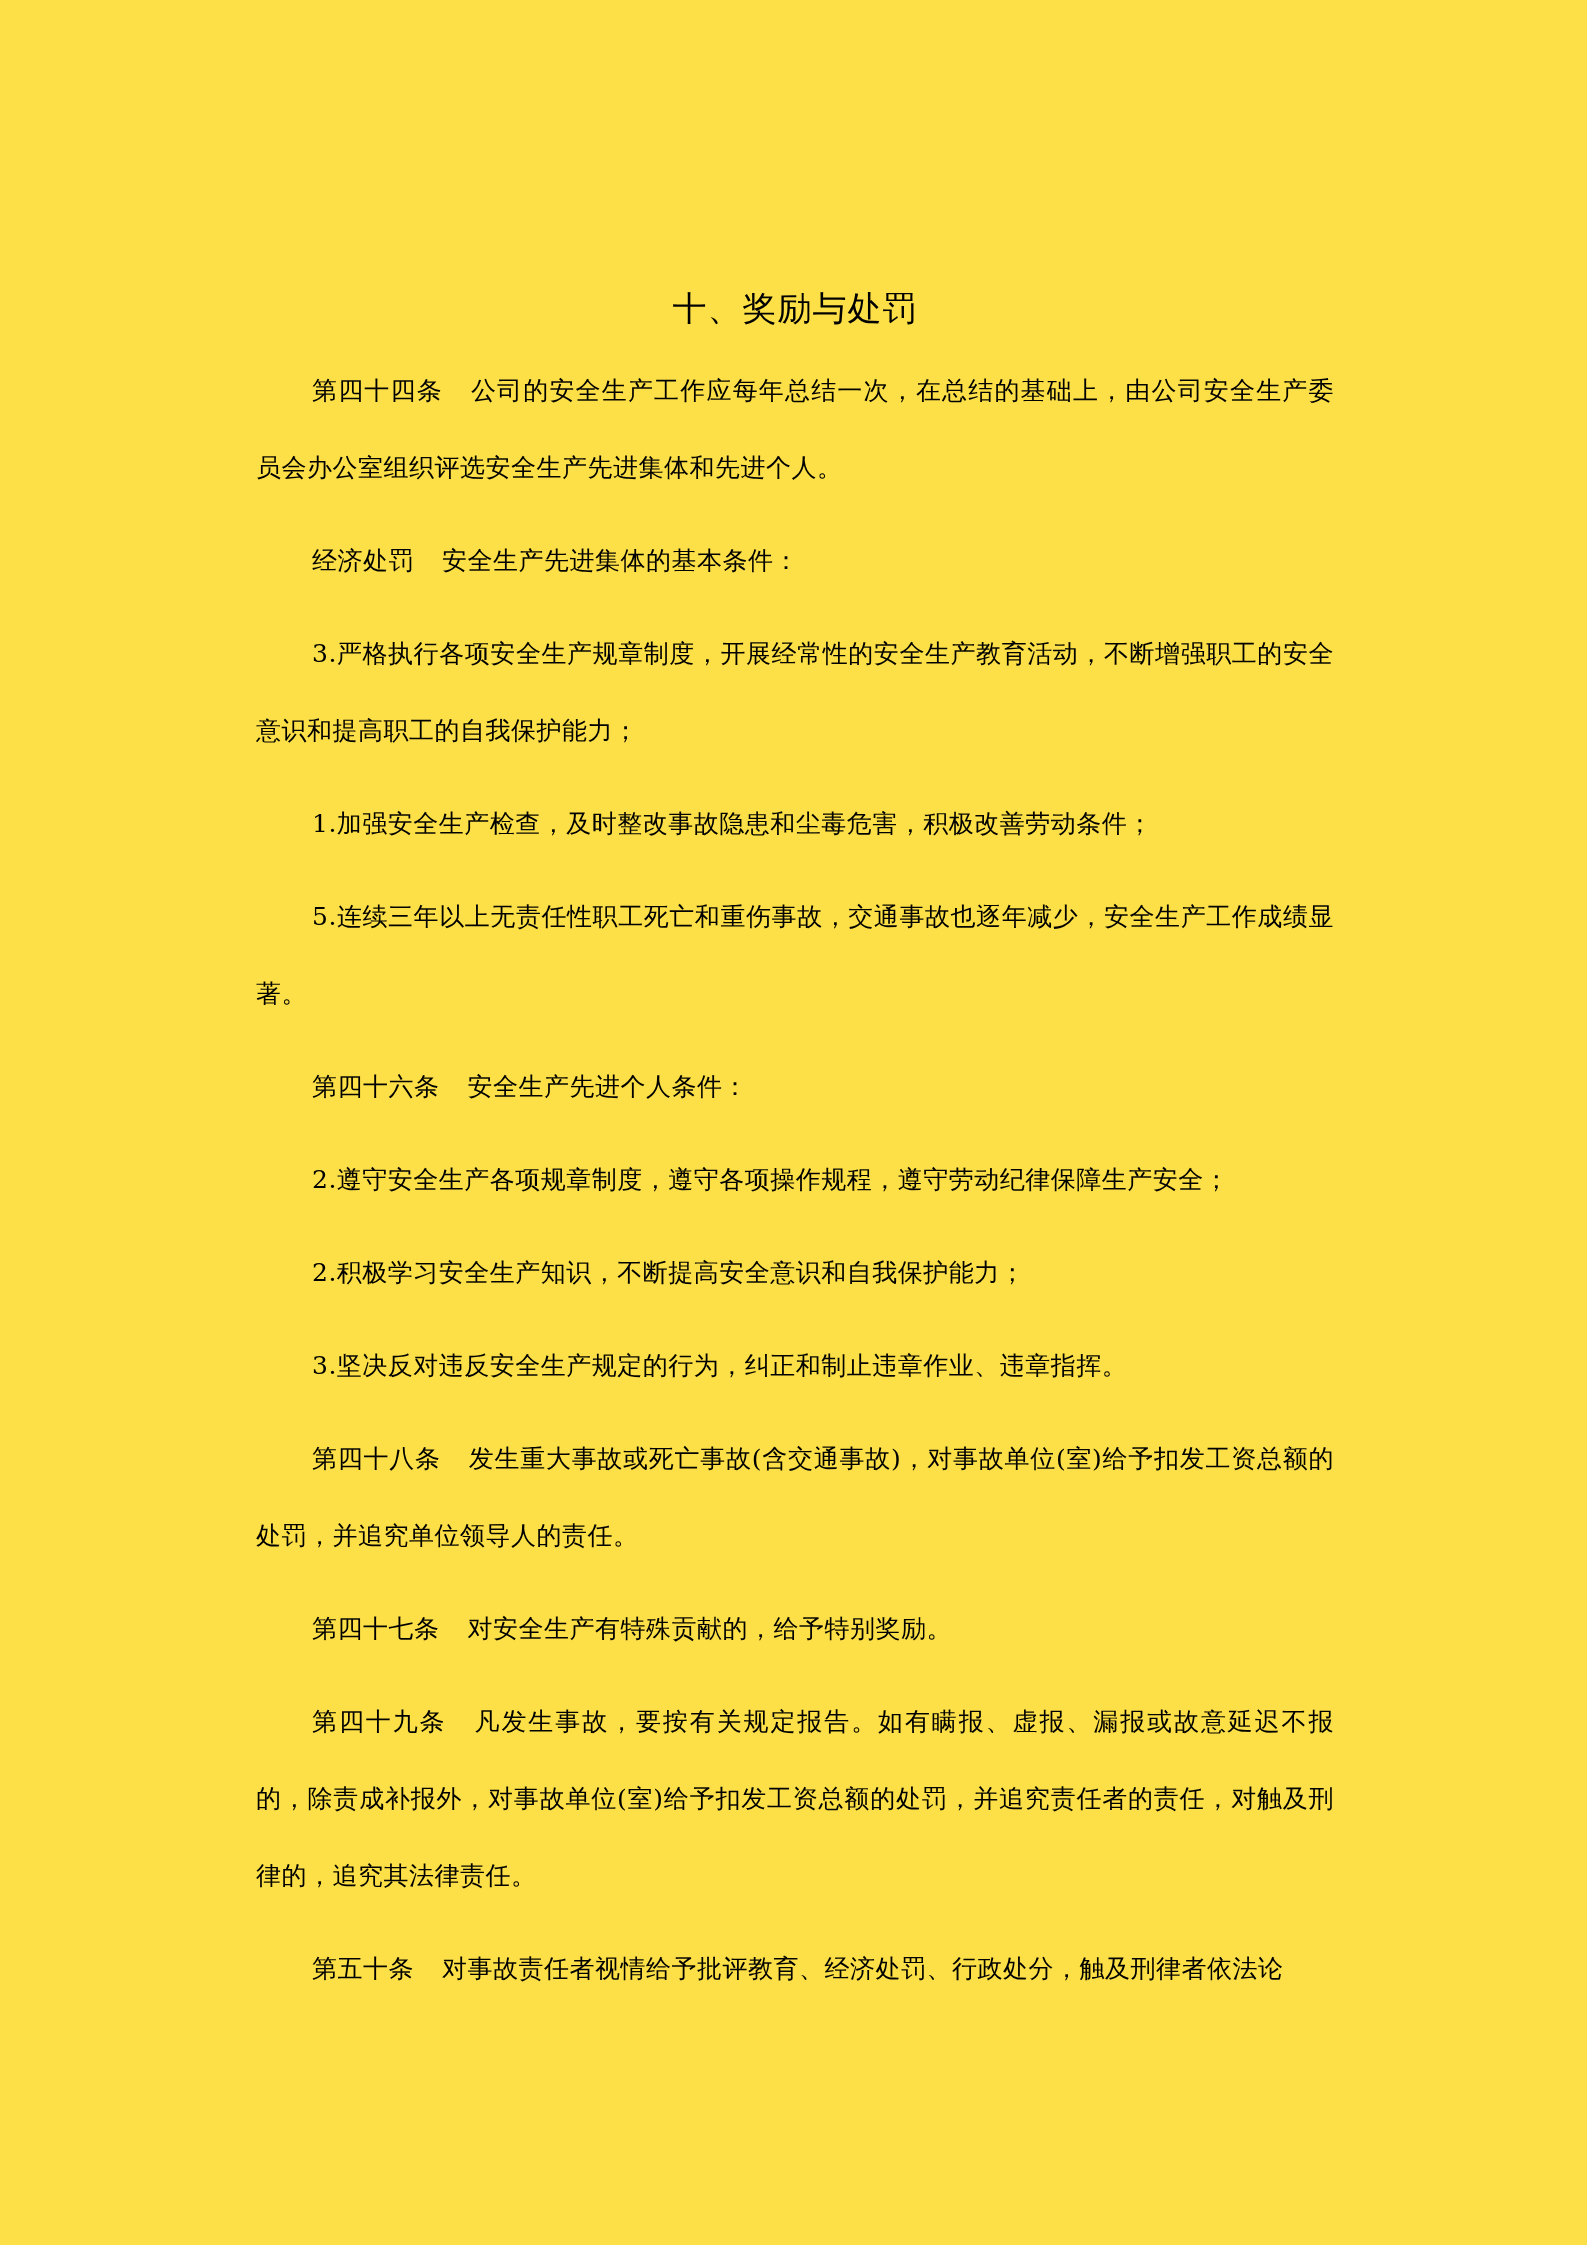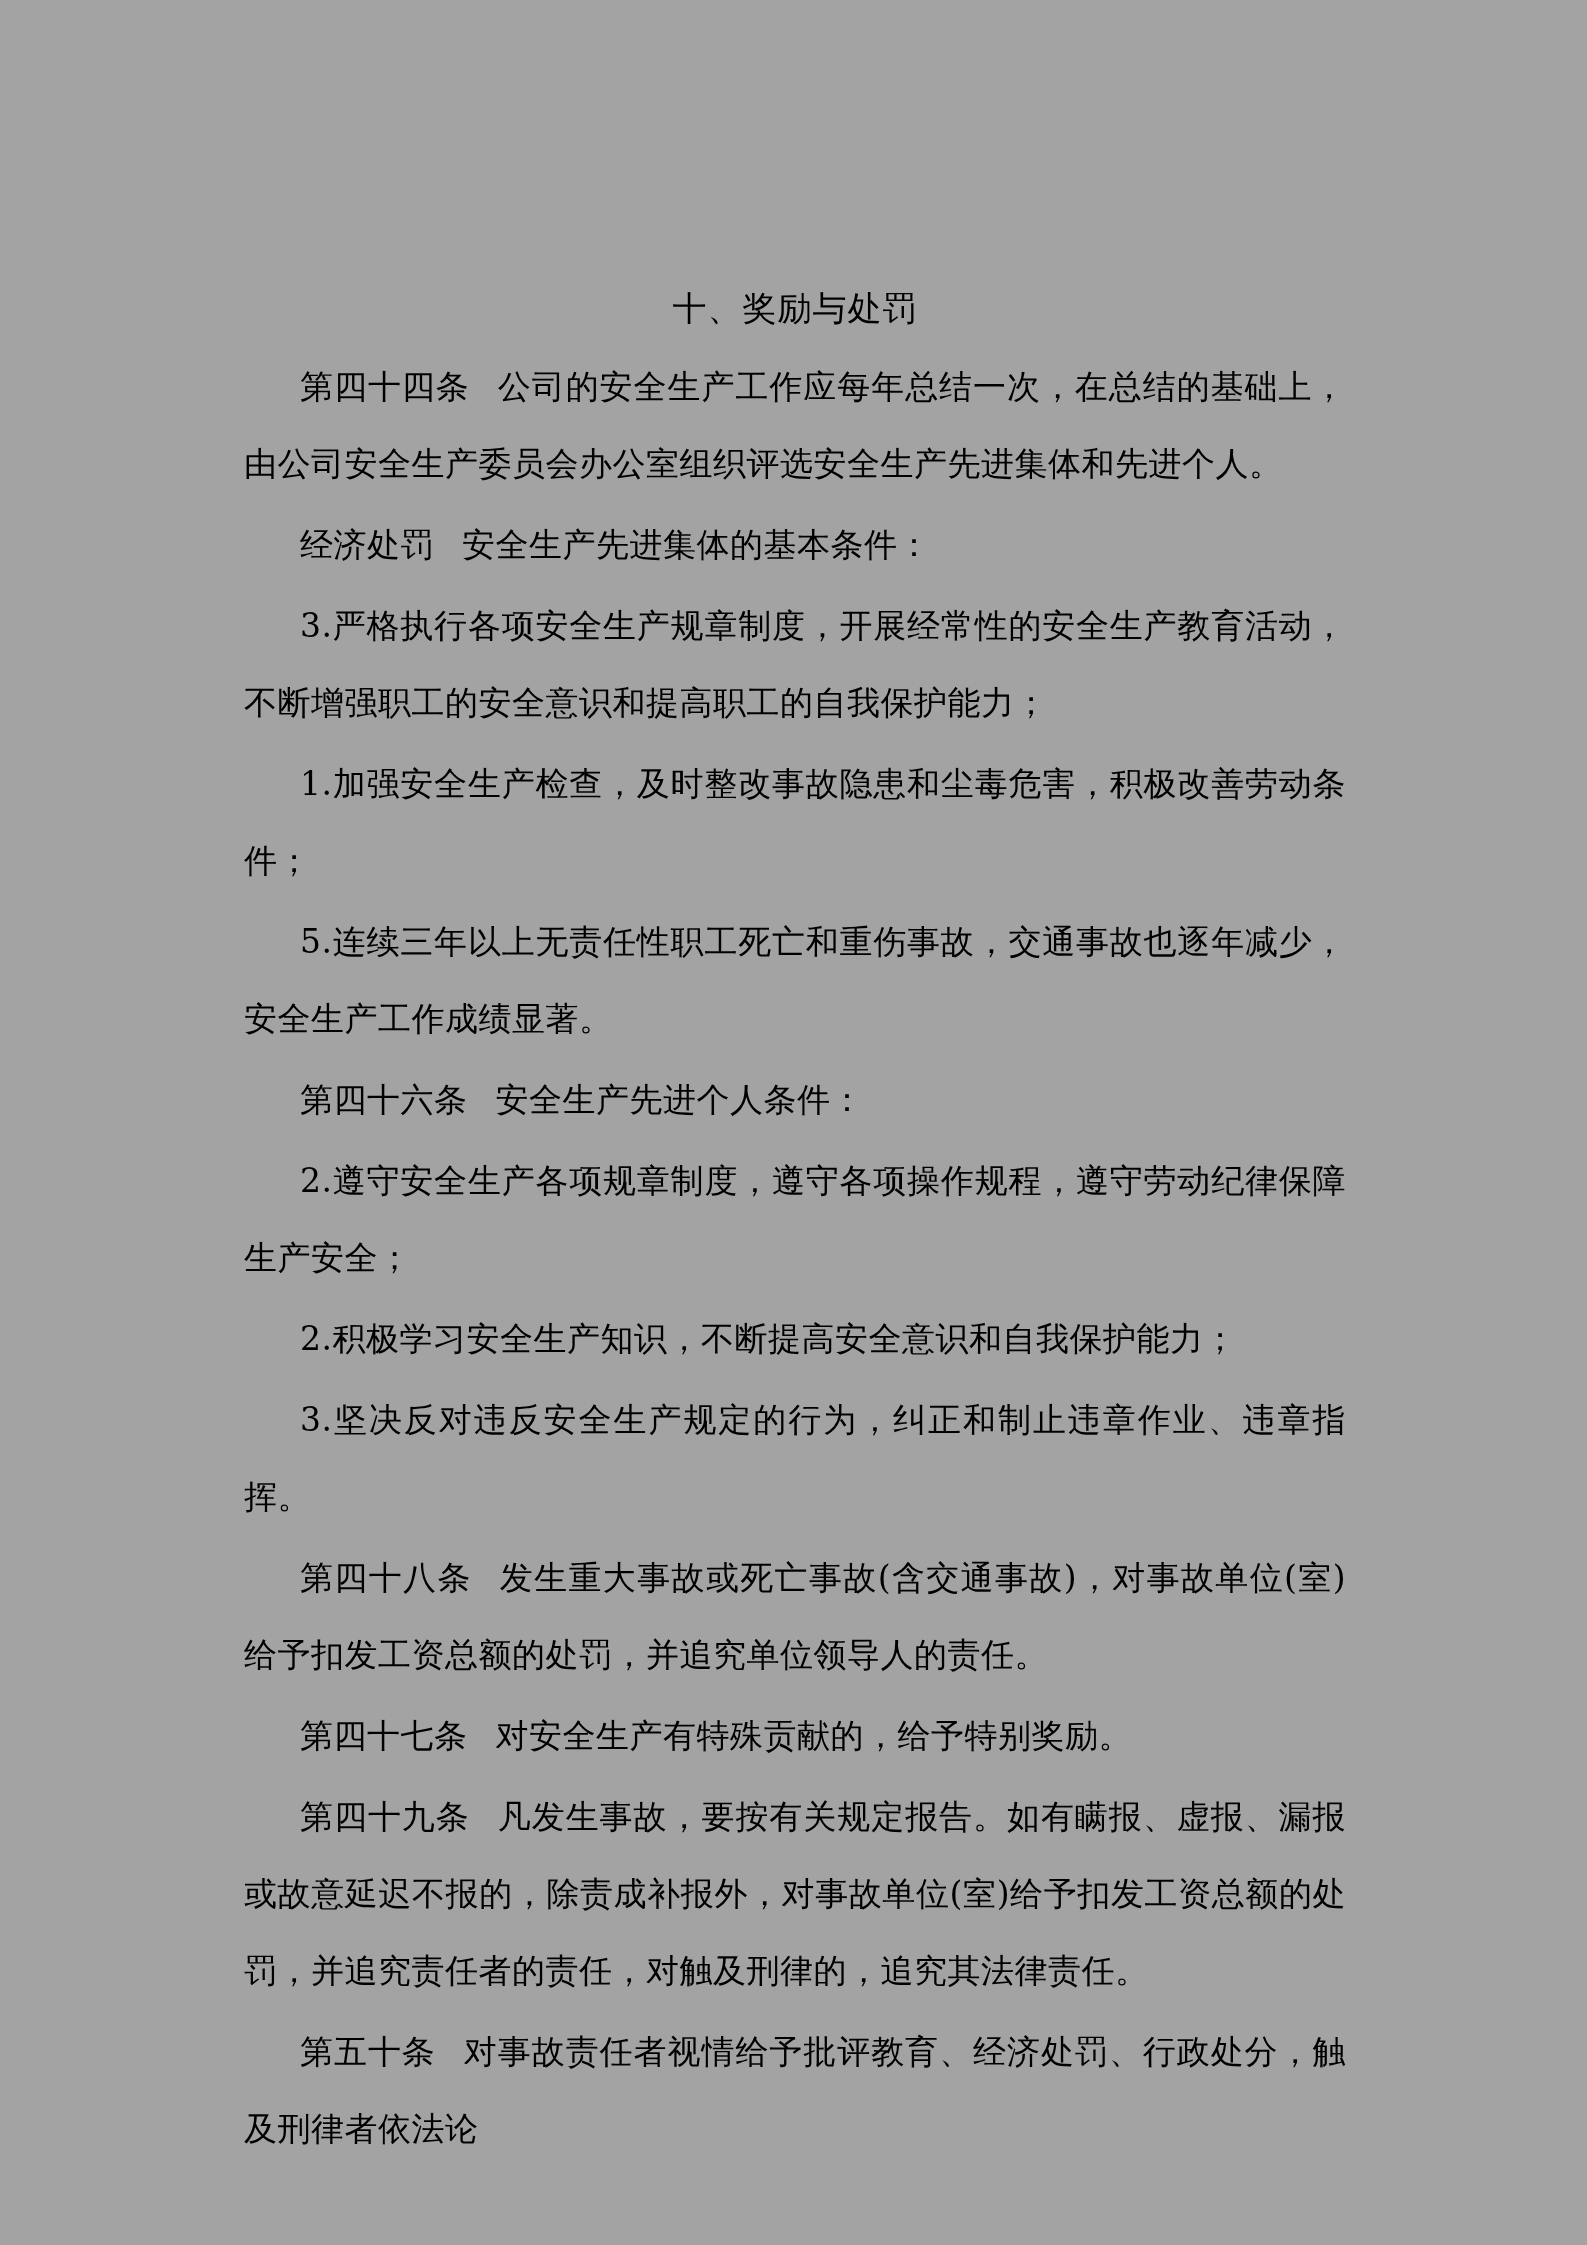--- a/index.html
+++ b/index.html
@@ -14,42 +14,42 @@
       overflow: hidden;
       font-family: "DejaVu Serif", "Liberation Serif", serif;
       color: #000000;
     }
     .page {
       position: absolute;
       left: 0;
       top: 0;
       width: 1587px;
       height: 2245px;
-      background: #a3a3a3;
+      background: #fde047;
     }
     .content {
       position: absolute;
       left: 240px;
       top: 280px;
       width: 1110px;
     }
     .section-title {
       text-align: center;
       font-family: "DejaVu Sans", "Liberation Sans", sans-serif;
       font-size: 34px;
       line-height: 56px;
       height: 56px;
       margin: 0 0 12px 0;
       letter-spacing: 1px;
       font-weight: normal;
     }
     .para {
-      font-size: 33px;
+      font-size: 25px;
       line-height: 77px;
-      margin: 4px;
+      margin: 16px;
       text-indent: 56px;
       text-align: justify;
       text-align-last: left;
       letter-spacing: 0.5px;
     }
     .article-no {
       margin-right: 28px;
     }
   </style>
 </head>

